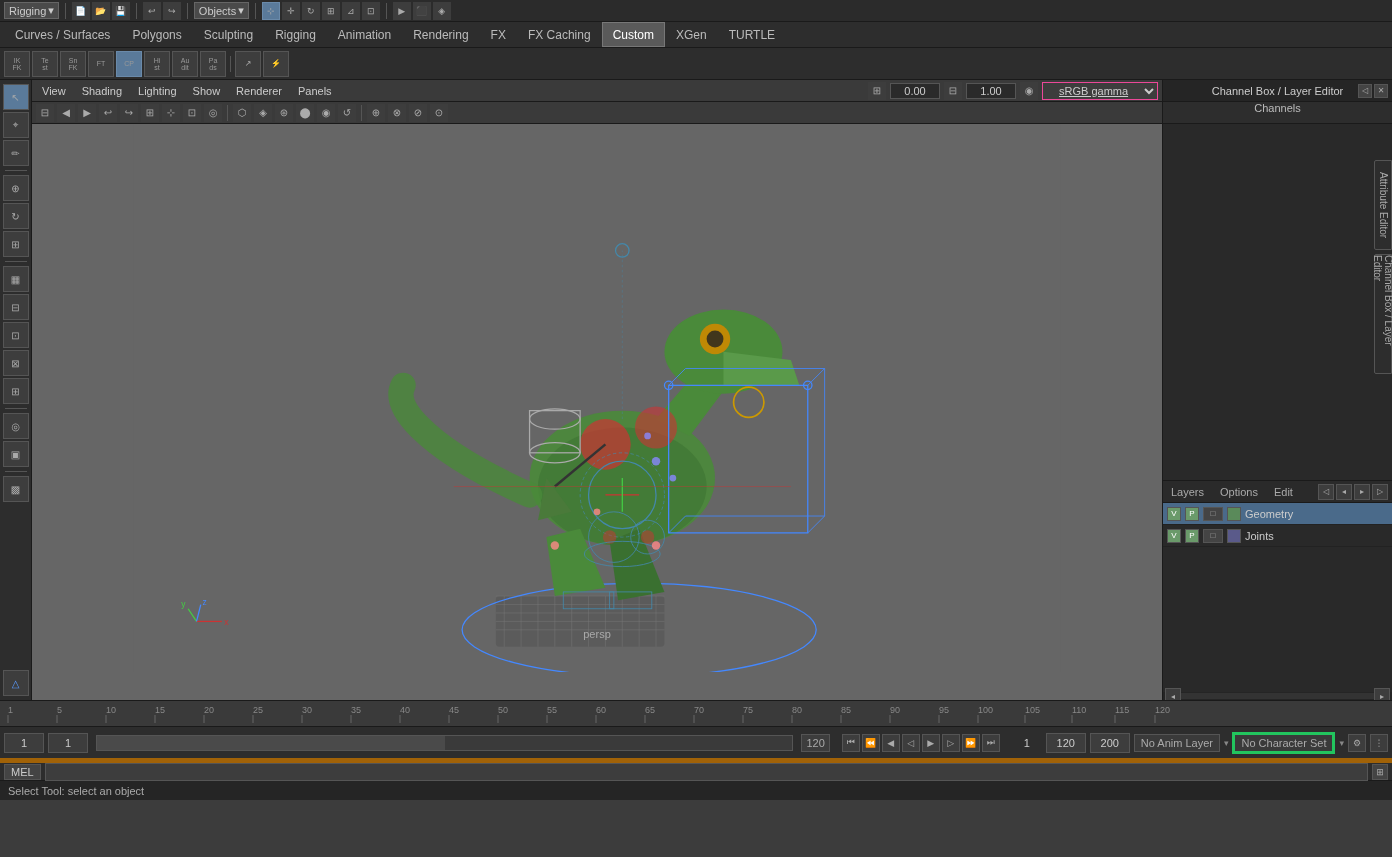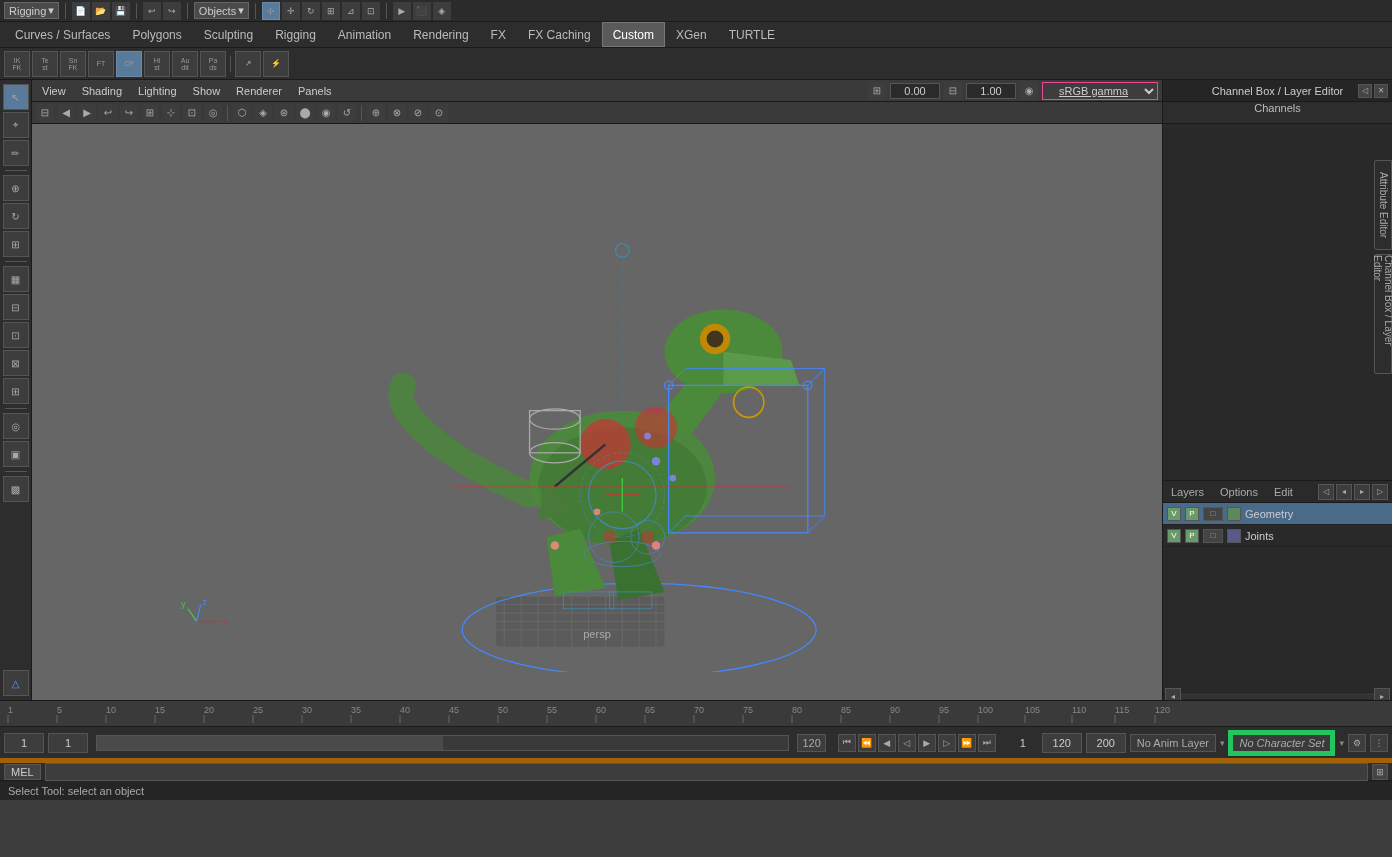--- a/index.html
+++ b/index.html
@@ -440,22 +440,21 @@
       color: #aaa;
       background: #3a3a3a;
       padding: 2px 6px;
       border: 1px solid #555;
     }
     .char-set-label {
       font-size: 11px;
       color: #aaa;
       background: #3a3a3a;
       padding: 2px 6px;
-      border: 5px solid #22c55e;
-      font-style: italic;
+      border: 3px solid #22c55e;
     }
 
     
     .mel-bar {
       height: 22px;
       background: #2d2d2d;
       display: flex;
       align-items: center;
       padding: 0 4px;
       gap: 4px;

